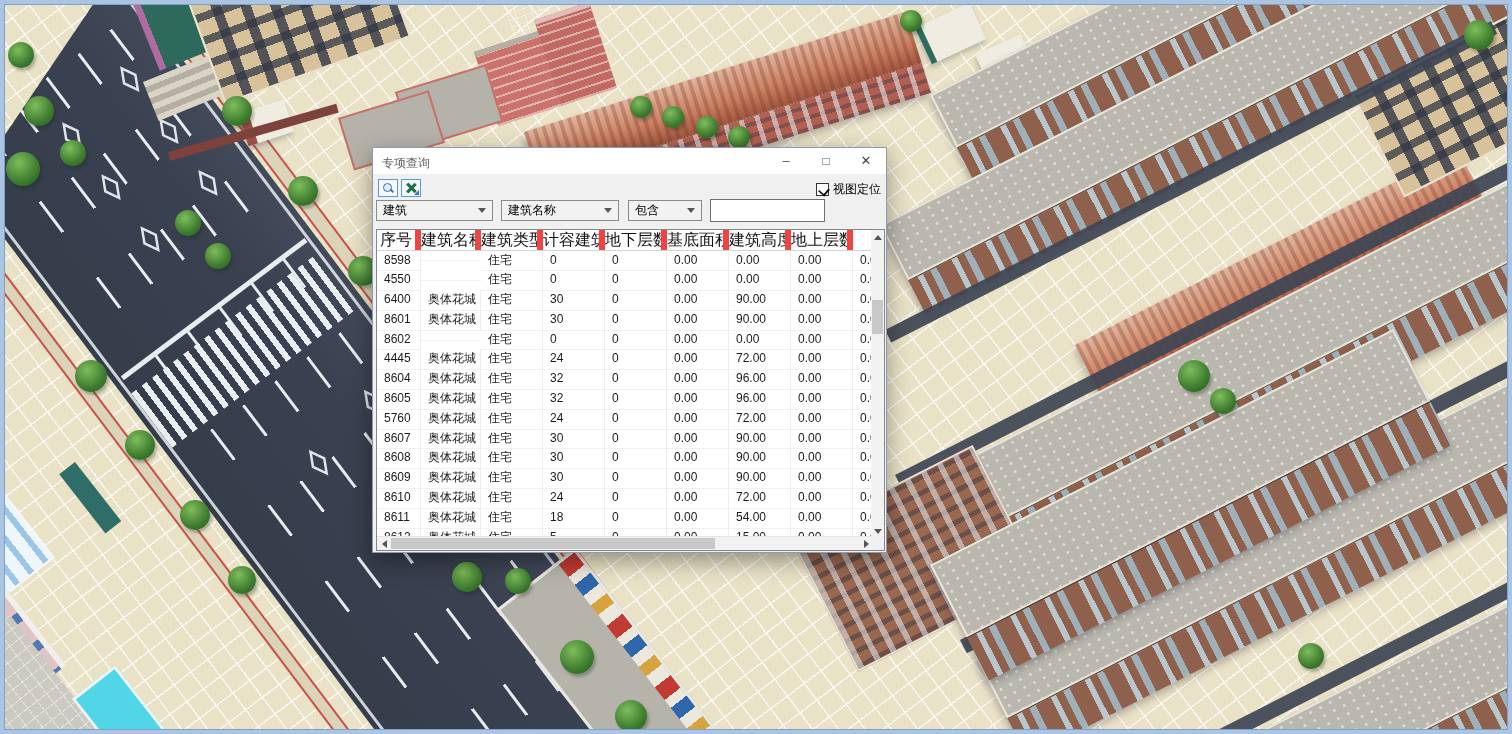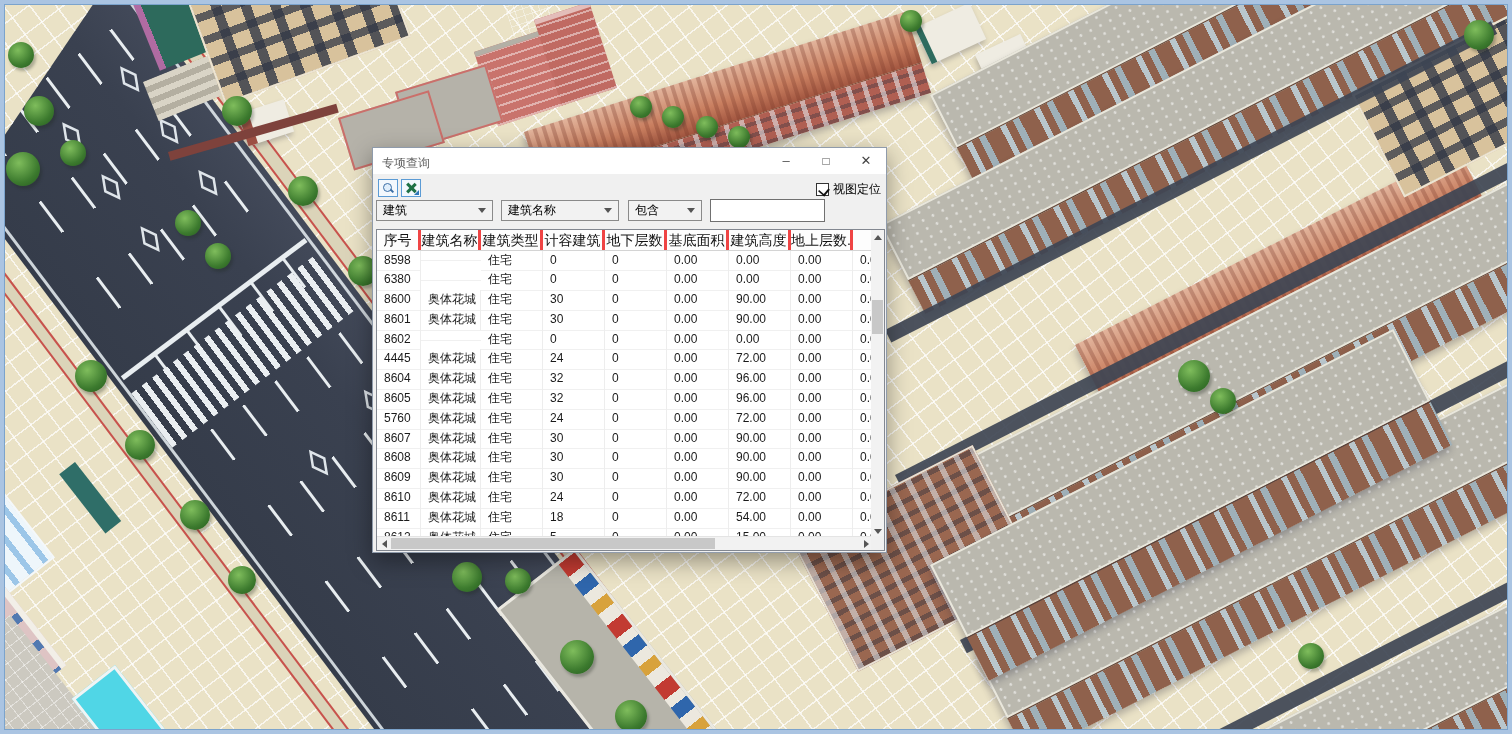--- a/index.html
+++ b/index.html
@@ -98,22 +98,22 @@
   #combo-op { left:255px; width:74px; }
   #filter-input { position:absolute; left:337px; top:51px; width:115px; height:23px;
     border:1px solid #707070; background:#fff; font-size:12px; padding:0 4px; outline:none; }
 
   
   #grid { position:absolute; left:3px; top:81px; width:509px; height:322px;
     background:#fff; border:1px solid #828790; overflow:hidden; }
   #ghead, .trow { display:flex; }
   #gbody { height:287px; overflow:hidden; }
   #ghead { height:21px; border-bottom:1px solid #d4d4d4; background:#fdfdfd; width:496px; overflow:hidden; }
-  .hcell { flex:none; text-align:center; line-height:20px; font-size:14px; color:#111;
-    border-right:3px solid #ef4444; overflow:hidden; white-space:nowrap; }
+  .hcell { flex:none; text-align:center; line-height:20px; font-size:16px; color:#111;
+    border-right:6px solid #ef4444; overflow:hidden; white-space:nowrap; }
   .trow { height:19.8px; width:496px;align-items:center; }
   .tcell { flex:none; line-height:19.8px; font-size:12px; color:#1a1a1a; padding-left:7px;
     border-right:1px solid #ededed; border-bottom:1px solid #f0f0f0;
     overflow:hidden; white-space:nowrap; }
   .c0 { width:44px; } .c1 { width:60px; } .c2,.c3,.c4,.c5,.c6,.c7,.c8 { width:62px; }
   
   #vscroll { position:absolute; right:0; top:0; width:13px; height:308px; background:#f2f2f2; }
   .varrow { position:absolute; left:0; width:13px; height:14px; background:#f2f2f2;
     display:flex; align-items:center; justify-content:center; }
   .varrow span { width:0; height:0; border-left:4px solid transparent; border-right:4px solid transparent; }
@@ -329,32 +329,32 @@
             <div class="tcell c1"></div>
             <div class="tcell c2">住宅</div>
             <div class="tcell c3">0</div>
             <div class="tcell c4">0</div>
             <div class="tcell c5">0.00</div>
             <div class="tcell c6">0.00</div>
             <div class="tcell c7">0.00</div>
             <div class="tcell c8">0.00</div>
           </div>
           <div class="trow">
-            <div class="tcell c0">6380</div>
+            <div class="tcell c0">4550</div>
             <div class="tcell c1"></div>
             <div class="tcell c2">住宅</div>
             <div class="tcell c3">0</div>
             <div class="tcell c4">0</div>
             <div class="tcell c5">0.00</div>
             <div class="tcell c6">0.00</div>
             <div class="tcell c7">0.00</div>
             <div class="tcell c8">0.00</div>
           </div>
           <div class="trow">
-            <div class="tcell c0">8600</div>
+            <div class="tcell c0">6400</div>
             <div class="tcell c1">奥体花城</div>
             <div class="tcell c2">住宅</div>
             <div class="tcell c3">30</div>
             <div class="tcell c4">0</div>
             <div class="tcell c5">0.00</div>
             <div class="tcell c6">90.00</div>
             <div class="tcell c7">0.00</div>
             <div class="tcell c8">0.00</div>
           </div>
           <div class="trow">

